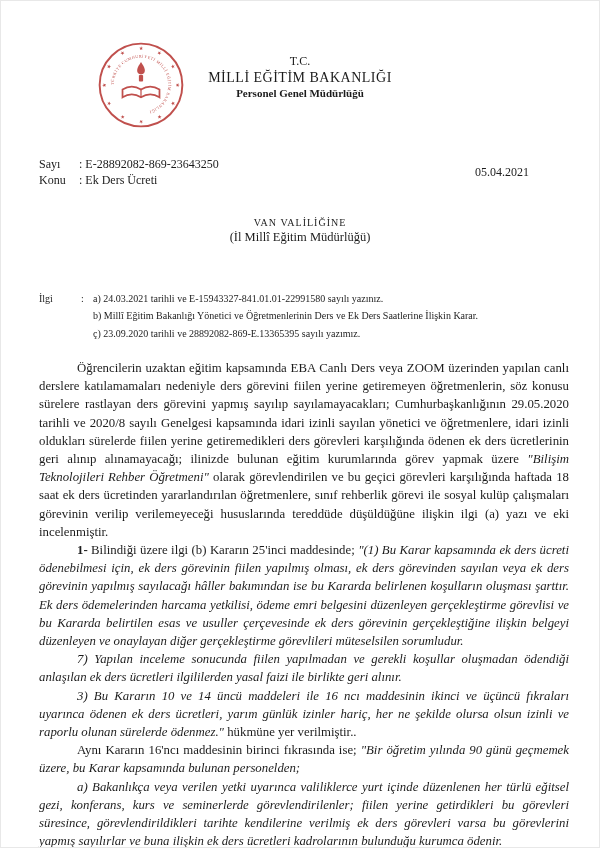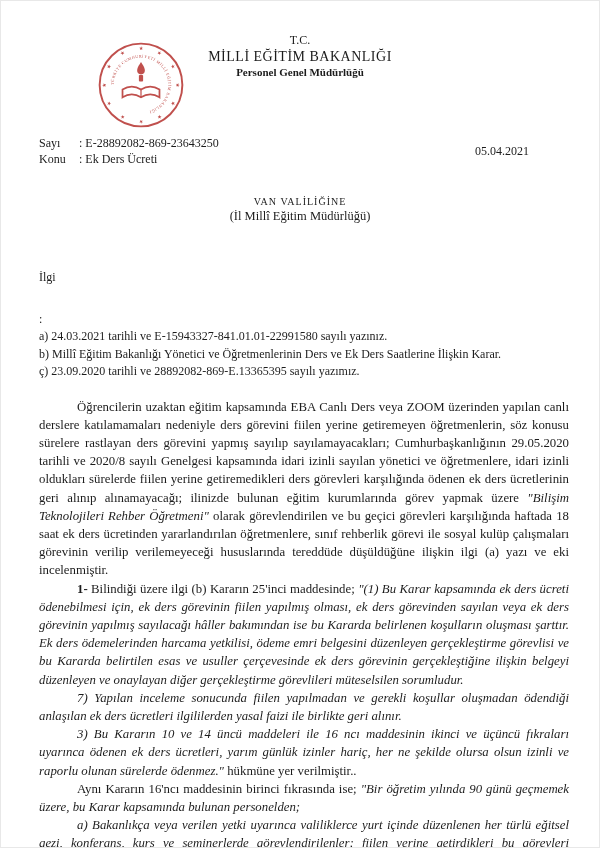--- a/index.html
+++ b/index.html
@@ -8,35 +8,35 @@
     width:600px;height:848px;
     background:#ffffff;
     border:1px solid #e8e8e8;
     box-sizing:border-box;
     font-family:"Liberation Serif","DejaVu Serif",serif;
     color:#1c1c1c;
     overflow:hidden;
   }
   
   .seal{position:absolute;left:96px;top:40px;width:88px;height:88px;}
-  .header-text{padding-top:32px;text-align:center;line-height:1.25;}
+  .header-text{padding-top:53px;text-align:center;line-height:1.25;}
   .hdr-tc{font-size:12px;}
   .hdr-ministry{font-size:14px;letter-spacing:.5px;}
   .hdr-dept{font-size:11px;font-weight:bold;}
   
   .meta{position:relative;margin:56px 40px 0 38px;font-size:12px;line-height:16px;}
   .meta-row{display:flex;align-items:flex-end;}
   .meta-label{width:40px;}
   .meta-date{position:absolute;right:30px;top:8px;}
   
   .recipient{margin-top:28px;text-align:center;line-height:1.3;}
   .recipient-line1{font-size:10px;letter-spacing:1px;}
   .recipient-line2{font-size:12.5px;}
   
-  .refs{margin:44px 30px 0 38px;font-size:12px;line-height:17.5px;display:flex;flex-direction:column;}
+  .refs{margin:44px 30px 0 38px;font-size:10px;line-height:17.5px;display:flex;}
   .refs-label{width:42px;flex:0 0 42px;}
   .refs-colon{width:12px;flex:0 0 12px;}
   .refs-items{flex:1;}
   
   .body-block{margin:17px 30px 0 38px;font-size:12.8px;line-height:18.2px;text-align:justify;}
   .body-block p{margin:0;text-indent:38px;}
   .it{font-style:italic;}
   .b{font-weight:bold;}
   .seal-red{fill:#c0504d;}
   .seal-stroke{stroke:#c0504d;fill:none;}

